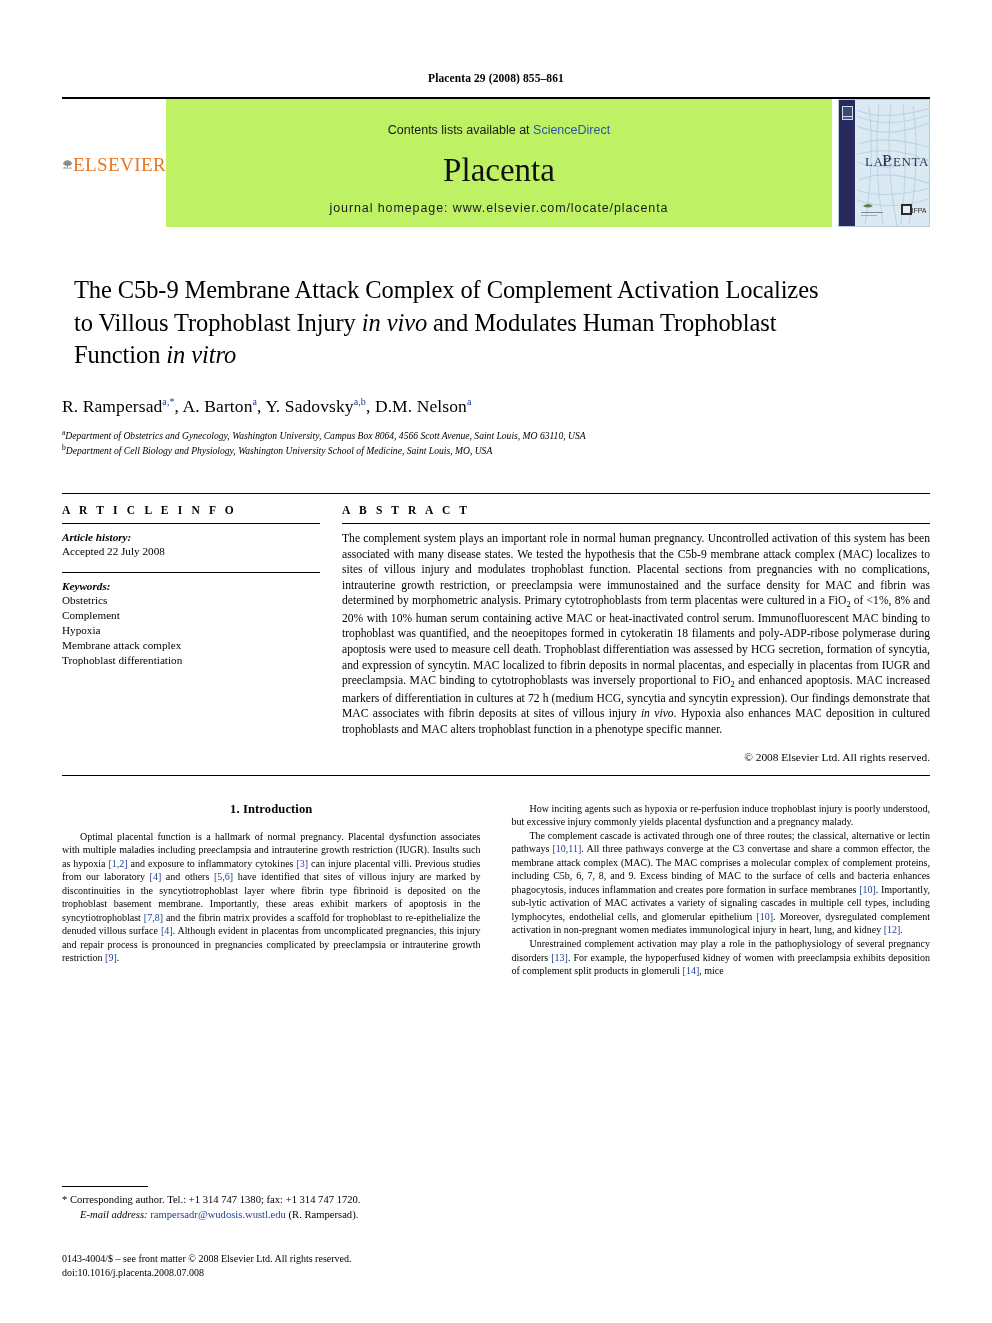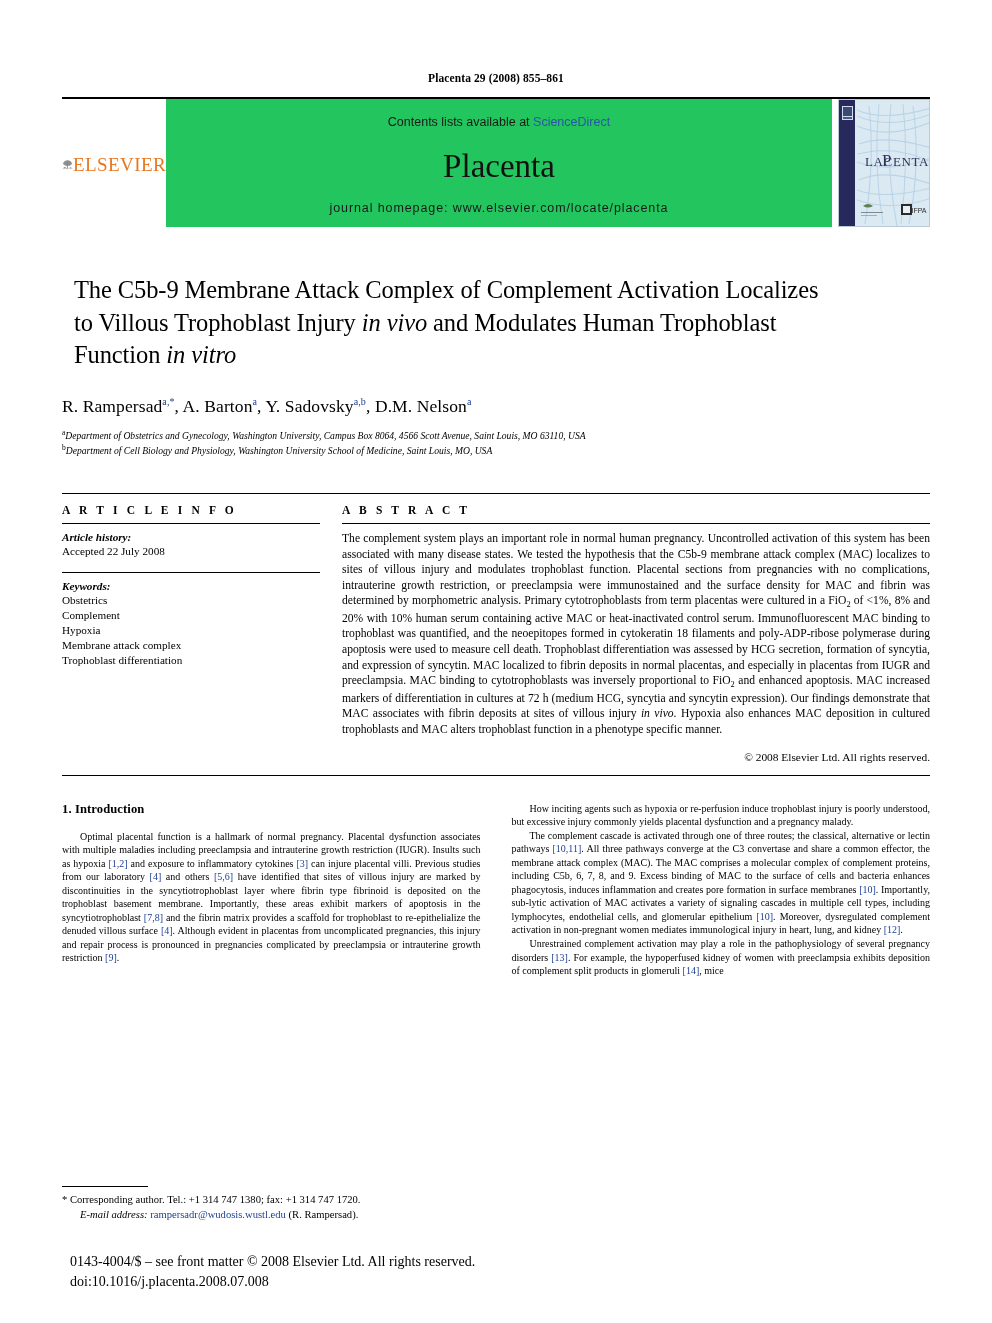--- a/index.html
+++ b/index.html
@@ -57,26 +57,26 @@
   .elsevier-word {
     font-family: "Liberation Serif", serif;
     font-size: 19px;
     color: #e87722;
     letter-spacing: 0.4px;
     line-height: 1;
     margin-top: -2px;
   }
   .masthead-center {
     flex: 1 1 auto;
-    background: #22c55e;
+    background: #bef264;
     display: flex;
     flex-direction: column;
     align-items: center;
     justify-content: space-between;
-    padding: 16px 0 12px 0;
+    padding: 24px 0 12px 0;
     box-sizing: border-box;
   }
   .contents-line {
     font-family: "Liberation Sans", sans-serif;
     font-size: 12.5px;
     color: #1a1a1a;
   }
   .contents-line .sd {
     color: #2b56a6;
   }
@@ -201,20 +201,21 @@
   .bcol {
     flex: 1 1 0;
     min-width: 0;
     position: relative;
   }
   h2.section-title {
     font-size: 12.6px;
     font-weight: bold;
     margin: 0 0 13px 0;
     letter-spacing: 0.1px;
+    text-align: center;
   }
   p.body-p {
     font-size: 10px;
     line-height: 1.355;
     text-align: justify;
     margin: 0;
     text-indent: 18px;
     hyphens: none;
   }
   p.body-p + p.body-p { margin-top: 0; }
@@ -238,24 +239,24 @@
     padding-left: 10px;
     text-indent: -10px;
   }
   .footnote-line .em {
     font-style: italic;
   }
   .mail-link { color: #1c3f94; }
 
   .imprint {
     position: absolute;
-    left: 70px;
+    left: 62px;
     top: 1252px;
     width: 420px;
-    font-size: 14px;
+    font-size: 10px;
     line-height: 1.4;
   }
 </style>
 </head>
 <body>
 
 <div class="page">
 
   <div class="running-head">Placenta 29 (2008) 855–861</div>
 

